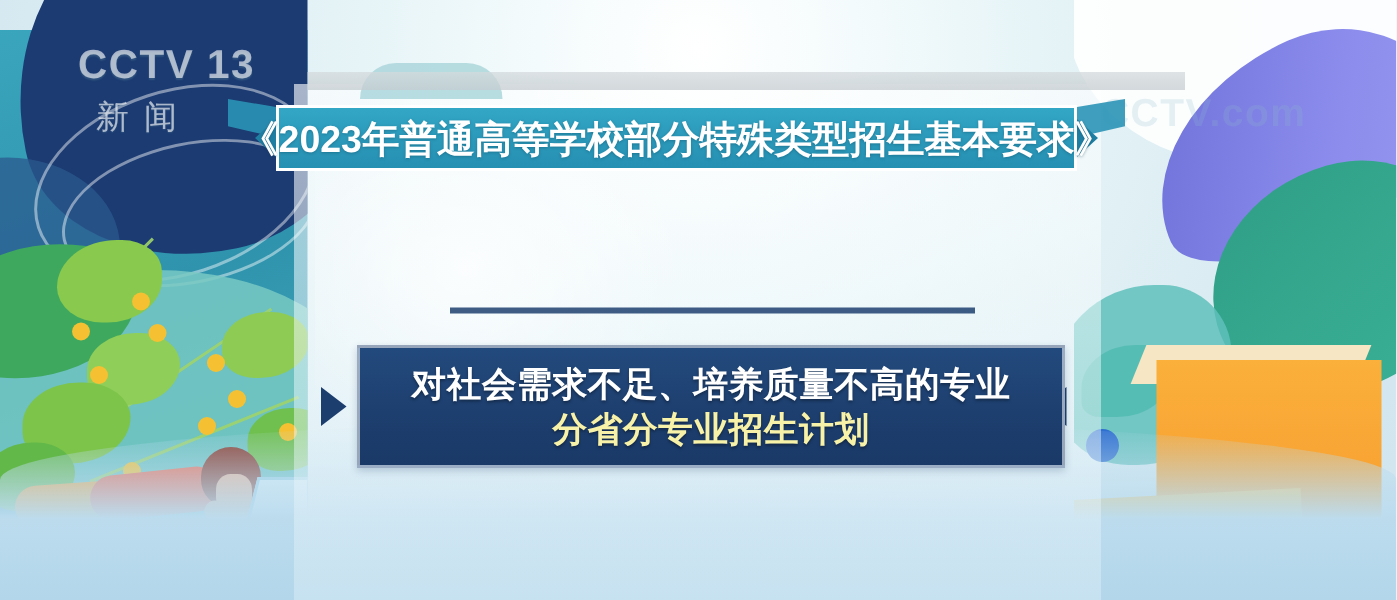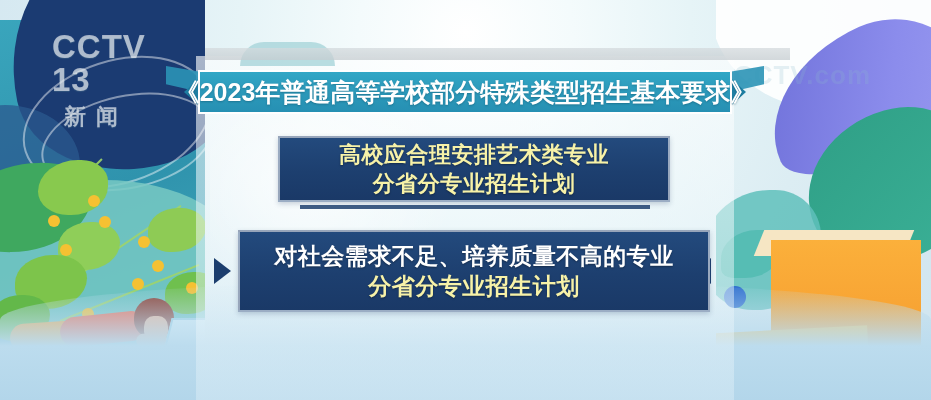--- a/index.html
+++ b/index.html
@@ -90,36 +90,36 @@
 
   
   .grey-bar{position:absolute;left:205px;top:48px;width:585px;height:12px;
     background:linear-gradient(180deg,#d4dadd 0%,#c5ccd0 100%);opacity:.75;}
   .teal-hump{position:absolute;left:240px;top:42px;width:95px;height:24px;
     background:#a8d4da;border-radius:60px 60px 0 0;opacity:.8;}
 
   
   .logo{position:absolute;left:52px;top:30px;width:120px;height:62px;}
   .logo-main{
-    font-size:33px;font-weight:bold;letter-spacing:1px;color:rgba(255,255,255,.62);
+    font-size:27px;font-weight:bold;letter-spacing:1px;color:rgba(255,255,255,.62);
     text-shadow:0 1px 1px rgba(90,130,150,.35);line-height:1;font-family:"Liberation Sans",sans-serif;
   }
   .logo-sub{
-    margin-top:6px;font-size:22px;font-weight:bold;letter-spacing:10px;color:rgba(255,255,255,.62);
+    margin-top:6px;font-size:22px;font-weight:normal;letter-spacing:10px;color:rgba(255,255,255,.62);
     text-shadow:0 1px 1px rgba(90,130,150,.35);padding-left:12px;
   }
 
   
   .hd-mark{position:absolute;right:78px;top:38px;font-size:27px;font-weight:bold;
     letter-spacing:10px;color:rgba(255,255,255,.78);text-shadow:0 1px 2px rgba(120,150,165,.30);}
   .wm{position:absolute;right:60px;top:60px;font-size:26px;font-weight:bold;letter-spacing:1px;
     color:rgba(140,185,205,.22);}
 
   
-  .title-wrap{position:absolute;left:184px;top:70px;width:562px;height:44px;}
+  .title-wrap{position:absolute;left:170px;top:70px;width:562px;height:44px;}
   .title-band{
     position:absolute;left:14px;top:0;width:534px;height:44px;
     background:linear-gradient(180deg,#33a7c6 0%,#2c99ba 50%,#2690b3 100%);
     border:2px solid #ffffff;box-sizing:border-box;
     display:flex;align-items:center;justify-content:center;
   }
   .title-band .txt{
     font-size:25px;font-weight:bold;color:#ffffff;white-space:nowrap;letter-spacing:0px;
     text-shadow:0 1px 2px rgba(10,60,80,.35);
   }
@@ -242,24 +242,20 @@
   <div class="title-wrap">
     <div class="ribbon-tail-l"></div>
     <div class="ribbon-tail-r"></div>
     <div class="ribbon-l"></div>
     <div class="ribbon-r"></div>
     <div class="title-band">
       <span class="txt">《2023年普通高等学校部分特殊类型招生基本要求》</span>
     </div>
   </div>
 
-  <div class="box" id="box1">
-    <span class="line yellow">高校应合理安排艺术类专业</span>
-    <span class="line yellow">分省分专业招生计划</span>
-  </div>
   <div class="underline-bar"></div>
 
   <div class="tri tri-right" id="tri-l"></div>
   <div class="tri tri-left" id="tri-r"></div>
 
   <div class="box" id="box2">
     <span class="line white">对社会需求不足、培养质量不高的专业</span>
     <span class="line yellow">分省分专业招生计划</span>
   </div>
 

